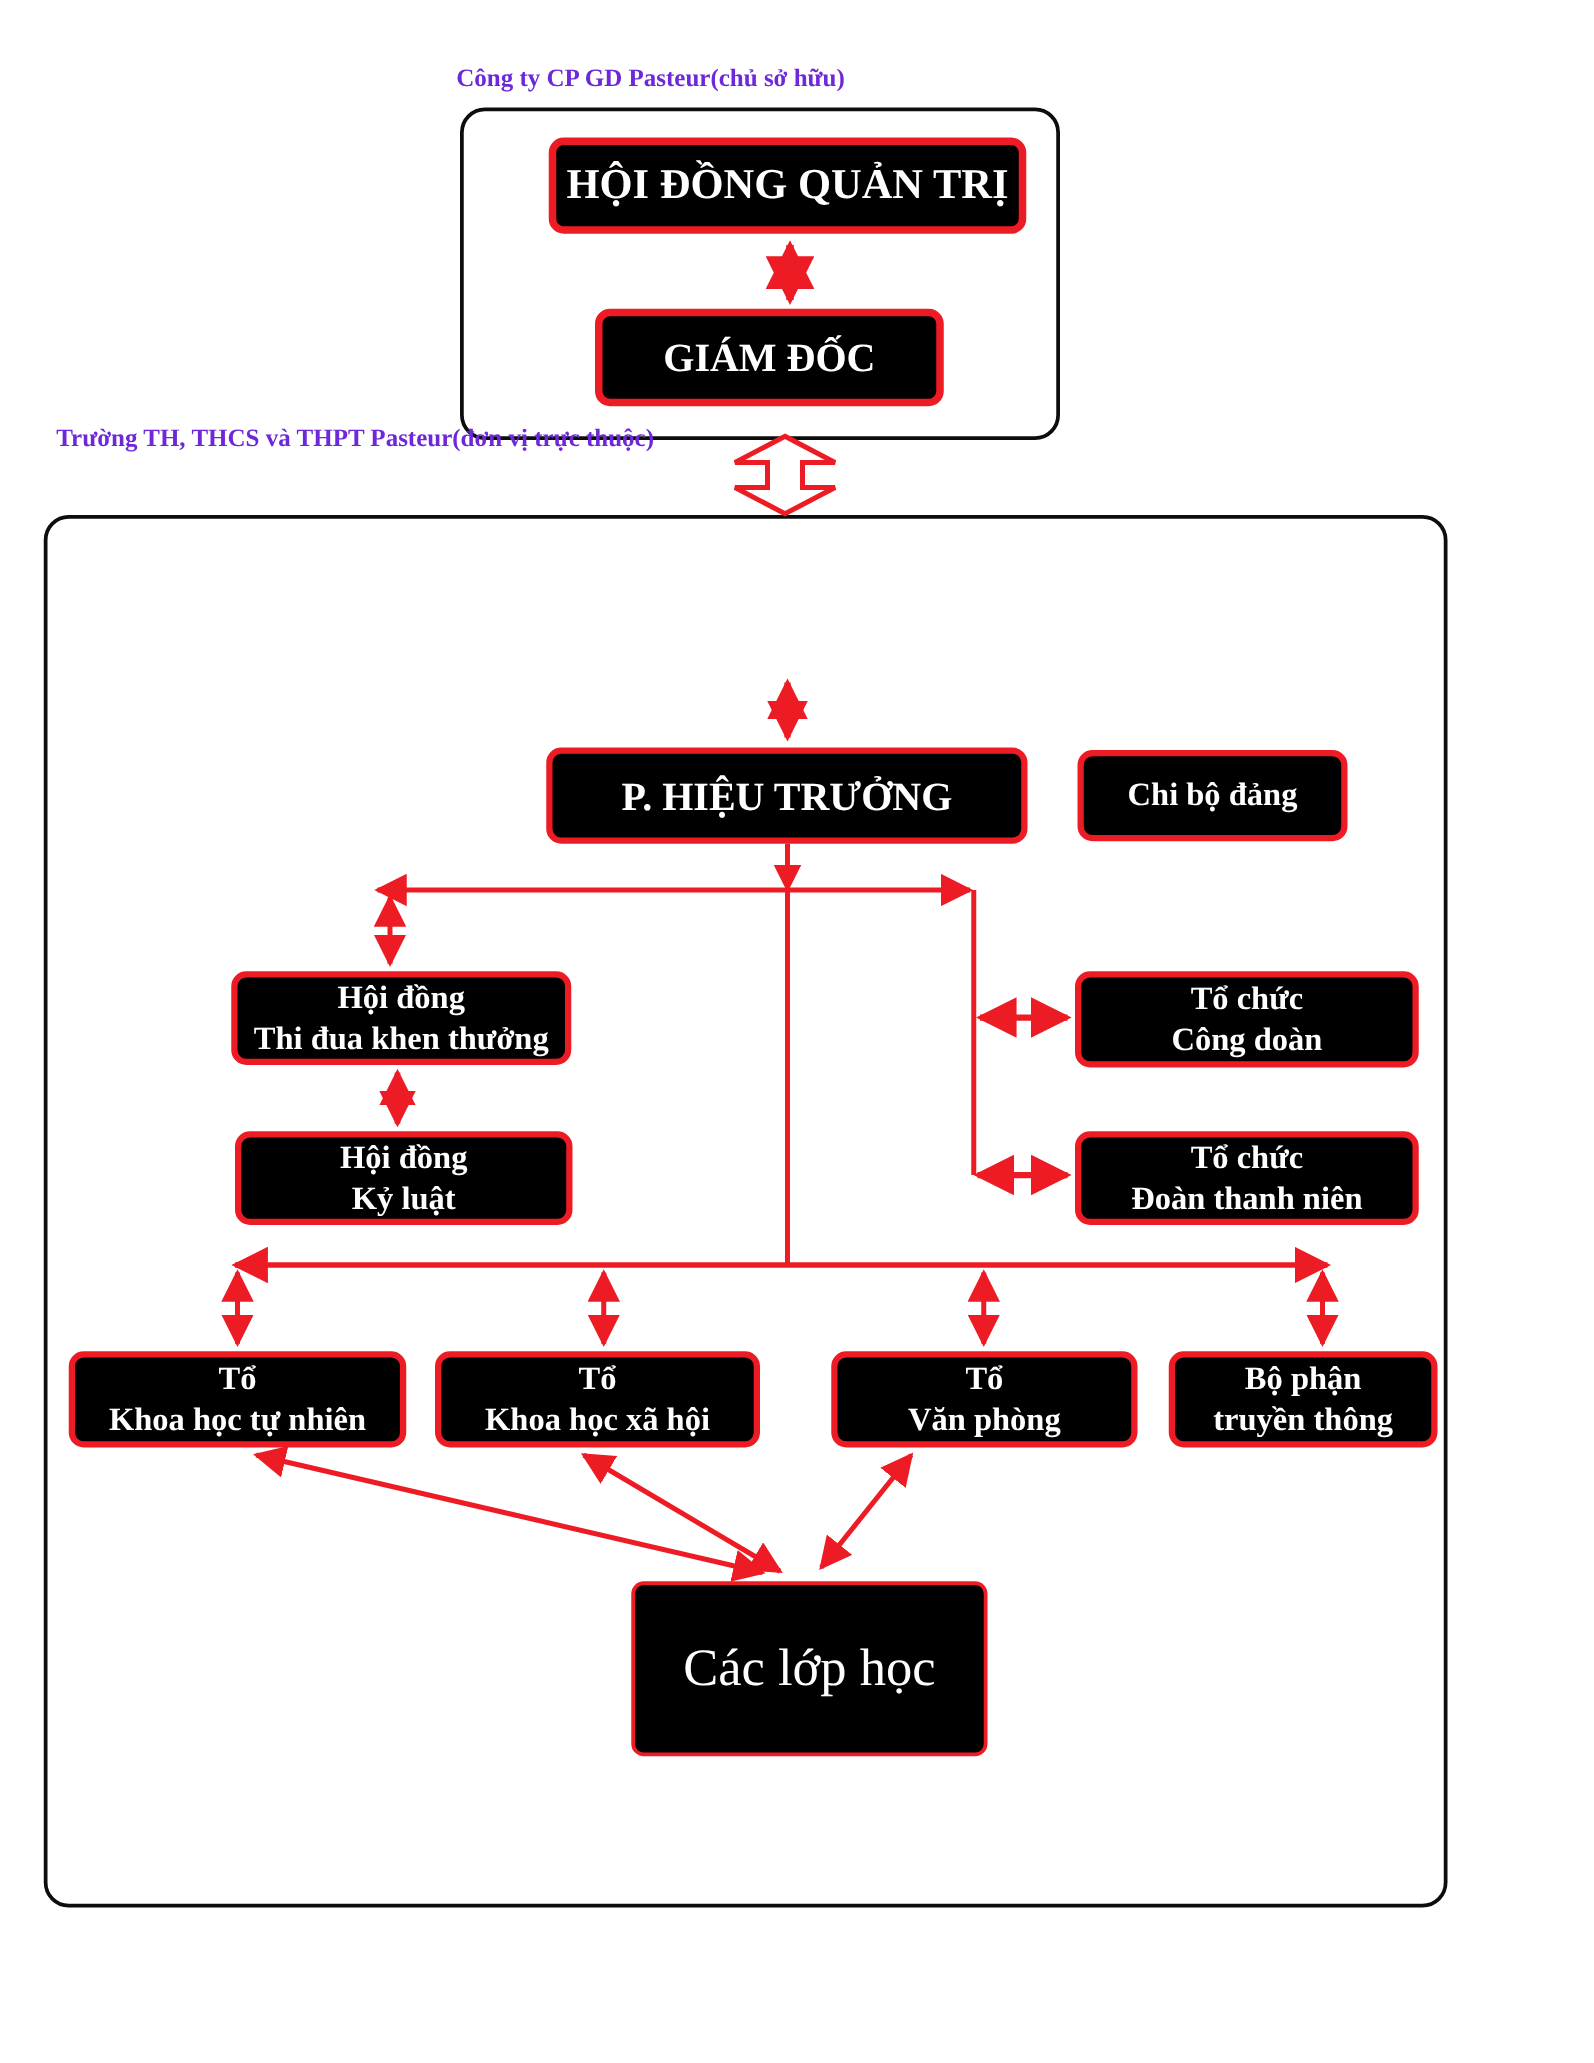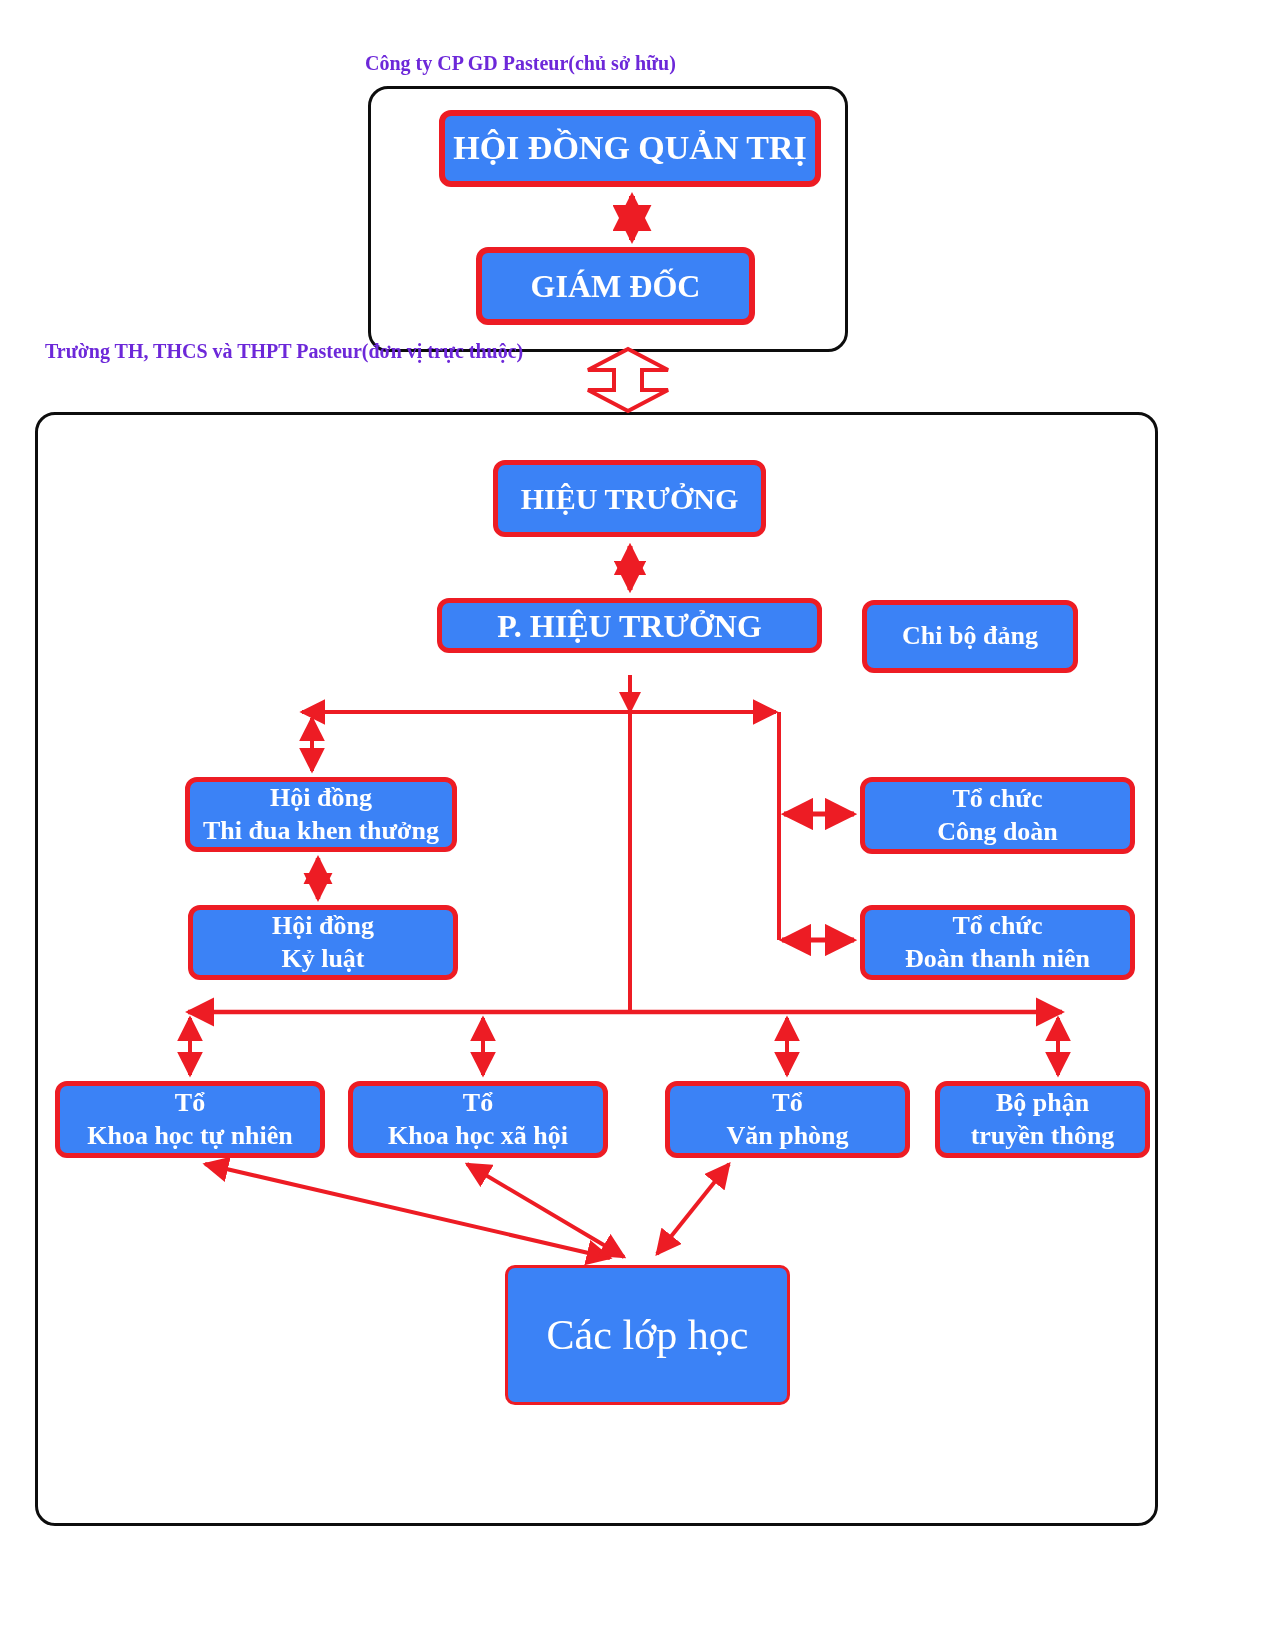--- a/index.html
+++ b/index.html
@@ -5,28 +5,28 @@
   html,body{margin:0;padding:0;background:#ffffff;}
   #canvas{position:relative;width:1275px;height:1650px;background:#ffffff;overflow:hidden;
           font-family:"Liberation Serif",serif;}
   svg.wires{position:absolute;left:0;top:0;z-index:1;}
   .container{position:absolute;border:3px solid #0d0d0d;border-radius:20px;background:transparent;z-index:0;}
   #c1{left:368px;top:86px;width:474px;height:260px;}
   #c2{left:35px;top:412px;width:1117px;height:1108px;}
   .flabel{position:absolute;color:#6d28d9;font-weight:bold;font-size:20px;z-index:2;white-space:nowrap;}
   #label1{left:365px;top:52px;}
   #label2{left:45px;top:340px;}
-  .node{position:absolute;background:#3b82f6;border:5px solid #ed1c24;border-radius:12px;
+  .node{position:absolute;background:#000000;border:5px solid #ed1c24;border-radius:12px;
         display:flex;align-items:center;justify-content:center;text-align:center;
         color:#ffffff;font-weight:bold;white-space:pre-line;line-height:1.25;z-index:2;
         box-sizing:border-box;}
   #n-board{left:439px;top:110px;width:382px;height:77px;font-size:34px;border-width:6px;}
   #n-director{left:476px;top:247px;width:279px;height:78px;font-size:32px;border-width:6px;}
   #n-principal{left:493px;top:460px;width:273px;height:77px;font-size:30px;}
-  #n-vice{left:437px;top:598px;width:385px;height:55px;font-size:32px;}
+  #n-vice{left:437px;top:598px;width:385px;height:77px;font-size:32px;}
   #n-party{left:862px;top:600px;width:216px;height:73px;font-size:26px;}
   #n-emulation{left:185px;top:777px;width:272px;height:75px;font-size:26px;}
   #n-discipline{left:188px;top:905px;width:270px;height:75px;font-size:26px;}
   #n-union{left:860px;top:777px;width:275px;height:77px;font-size:26px;}
   #n-youth{left:860px;top:905px;width:275px;height:75px;font-size:26px;}
   #n-natural{left:55px;top:1081px;width:270px;height:77px;font-size:26px;}
   #n-social{left:348px;top:1081px;width:260px;height:77px;font-size:26px;}
   #n-office{left:665px;top:1081px;width:245px;height:77px;font-size:26px;}
   #n-media{left:935px;top:1081px;width:215px;height:77px;font-size:26px;}
   #n-classes{left:505px;top:1265px;width:285px;height:140px;font-size:42px;font-weight:normal;
@@ -79,21 +79,20 @@
     <line x1="205" y1="1164" x2="610" y2="1258" stroke="#ed1c24" stroke-width="4" marker-start="url(#arr)" marker-end="url(#arr)"></line>
     <line x1="467" y1="1164" x2="624" y2="1257" stroke="#ed1c24" stroke-width="4" marker-start="url(#arr)" marker-end="url(#arr)"></line>
     <line x1="729" y1="1164" x2="657" y2="1254" stroke="#ed1c24" stroke-width="4" marker-start="url(#arr)" marker-end="url(#arr)"></line>
   </svg>
 
   <div class="flabel" id="label1">Công ty CP GD Pasteur(chủ sở hữu)</div>
   <div class="flabel" id="label2">Trường TH, THCS và THPT Pasteur(đơn vị trực thuộc)</div>
 
   <div class="node" id="n-board">HỘI ĐỒNG QUẢN TRỊ</div>
   <div class="node" id="n-director">GIÁM ĐỐC</div>
-  <div class="node" id="n-principal">HIỆU TRƯỞNG</div>
   <div class="node" id="n-vice">P. HIỆU TRƯỞNG</div>
   <div class="node" id="n-party">Chi bộ đảng</div>
   <div class="node" id="n-emulation">Hội đồng
 Thi đua khen thưởng</div>
   <div class="node" id="n-discipline">Hội đồng
 Kỷ luật</div>
   <div class="node" id="n-union">Tổ chức
 Công doàn</div>
   <div class="node" id="n-youth">Tổ chức
 Đoàn thanh niên</div>

